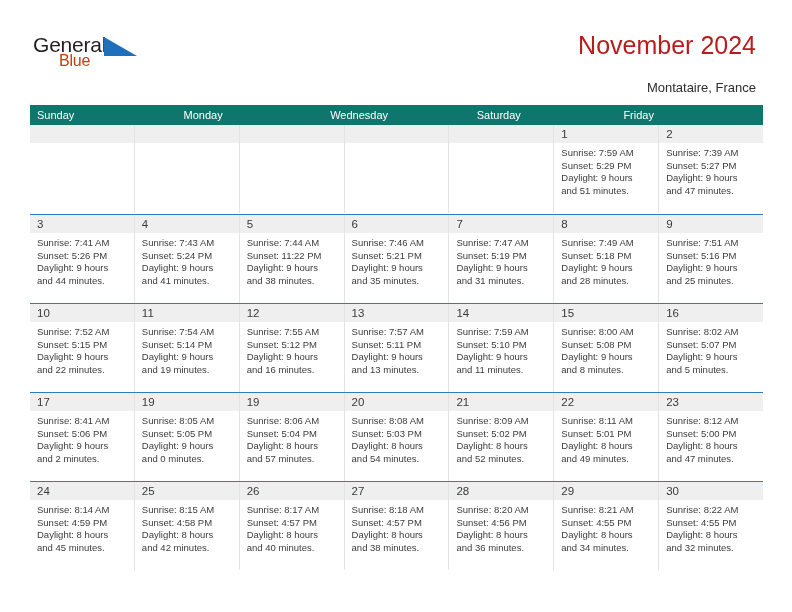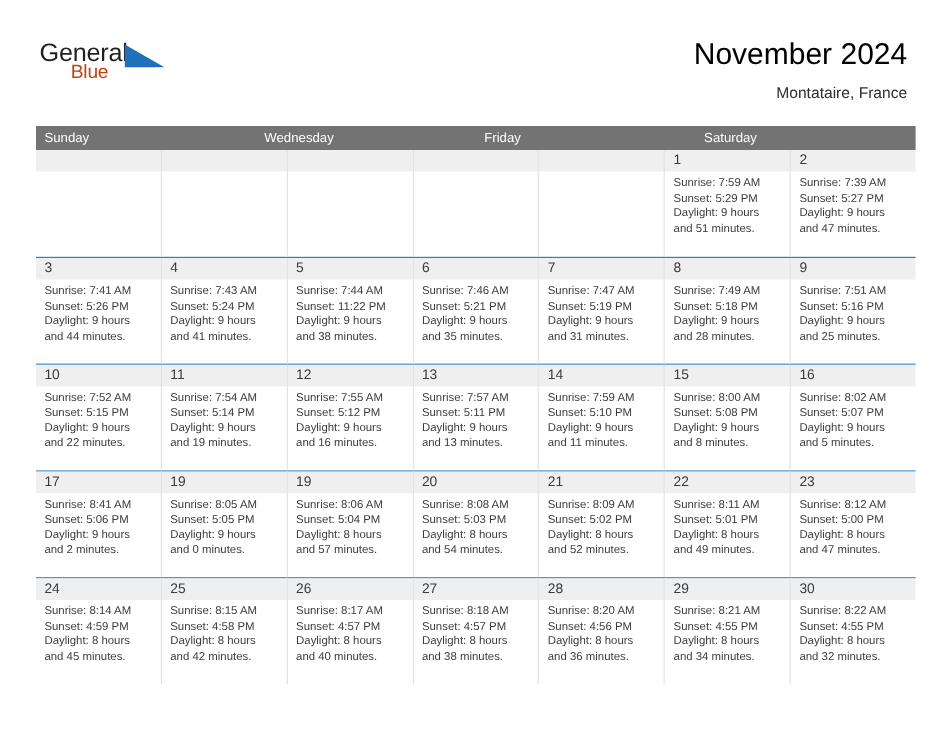--- a/index.html
+++ b/index.html
@@ -65,43 +65,43 @@
     border-top: 19px solid transparent;
   }
   .title-block {
     position: absolute;
     right: 36px;
     top: 30px;
     text-align: right;
   }
   .cal-title {
     font-size: 25px;
-    color: #000000;
+    color: #b91c1c;
     line-height: 30px;
     white-space: nowrap;
     font-weight: normal;
   }
   .cal-subtitle {
-    margin-top: 10px;
+    margin-top: 20px;
     font-size: 13px;
     color: #2d2d2d;
     line-height: 16px;
     white-space: nowrap;
   }
 
   
   .calendar {
     position: absolute;
     left: 30px;
     top: 105px;
     width: 733px;
   }
   .dow-row {
     display: flex;
-    background: #737373;
+    background: #0f766e;
     height: 20px;
   }
   .dow-cell {
     flex: 1 1 0;
     color: #ffffff;
     font-size: 11px;
     line-height: 20px;
     padding-left: 7px;
     box-sizing: border-box;
     white-space: nowrap;
@@ -178,23 +178,24 @@
       <div class="cal-title">November 2024</div>
       <div class="cal-subtitle">Montataire, France</div>
     </div>
 
   </div>
 
   <div class="calendar">
 
     <div class="dow-row">
       <div class="dow-cell">Sunday</div>
+      <div class="dow-cell">Monday</div>
       <div class="dow-cell">Wednesday</div>
+      <div class="dow-cell">Saturday</div>
       <div class="dow-cell">Friday</div>
-      <div class="dow-cell">Saturday</div>
     </div>
 
     <div id="weeks-container">
         <div class="week-row">
           <div class="daynum-band"></div>
           <div class="cells">
             <div class="day-cell empty">
               <div class="daynum"></div>
             </div>
             <div class="day-cell empty">

